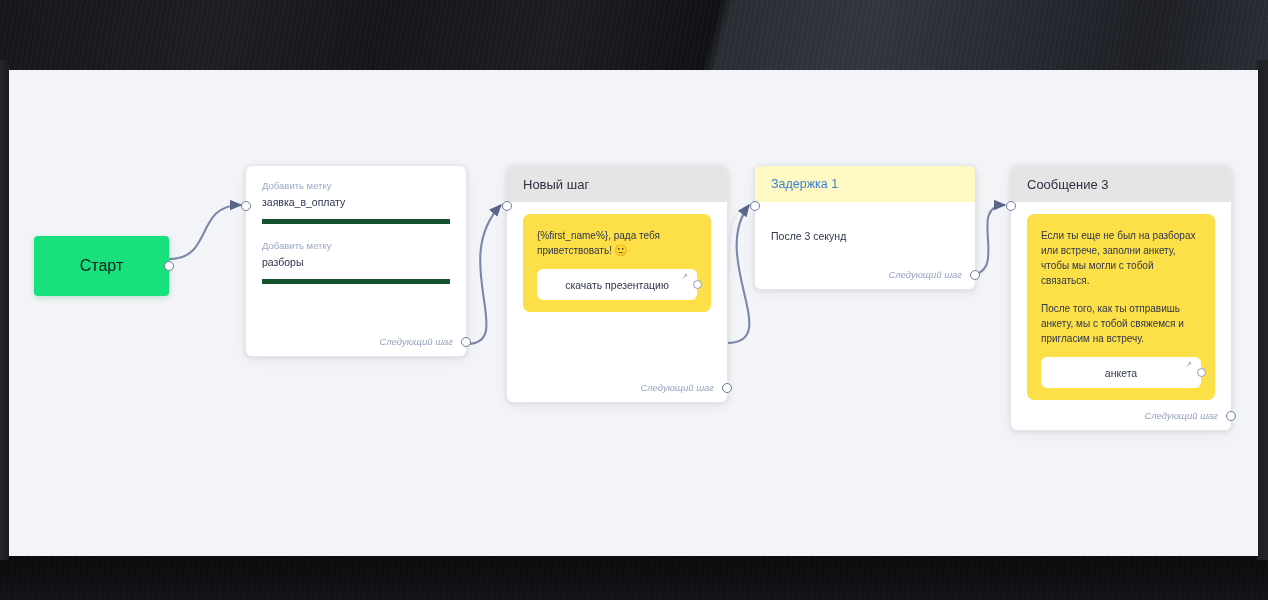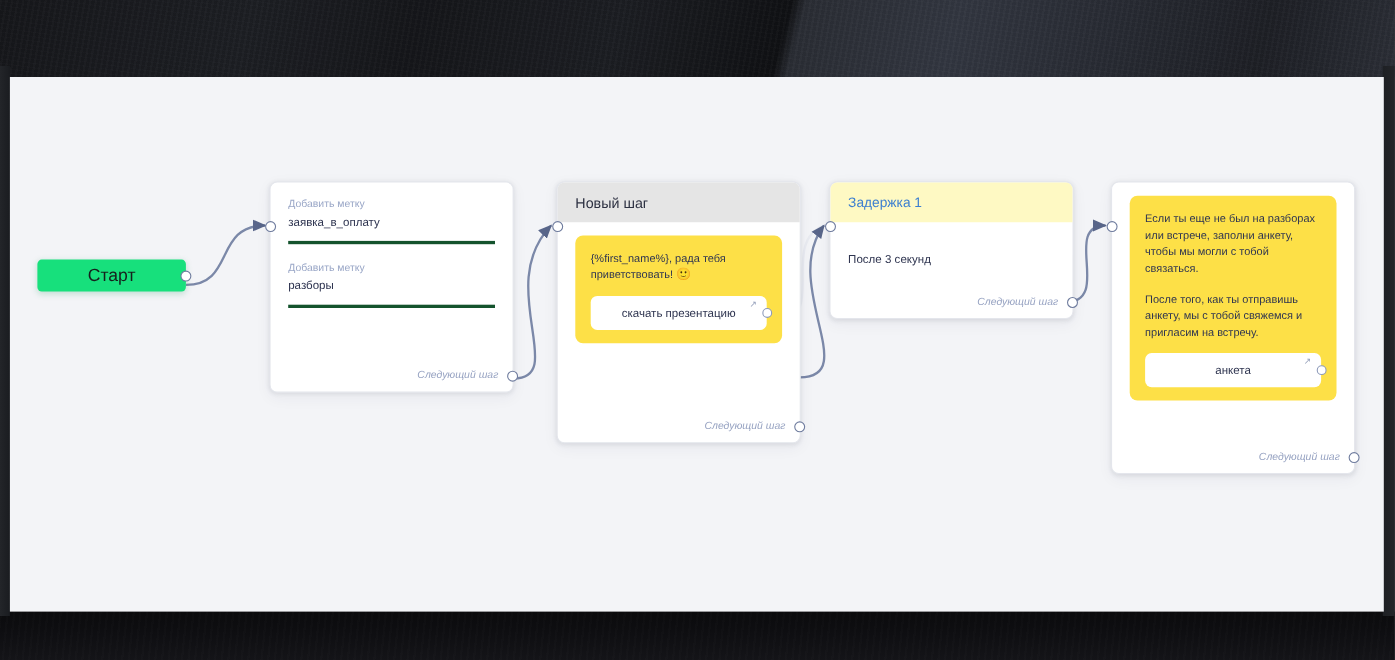--- a/index.html
+++ b/index.html
@@ -112,21 +112,21 @@
   .tag-row { margin-bottom: 6px; }
   .tag-hint {
     font-size: 9.5px;
     color: #9aa7c7;
     margin-bottom: 5px;
   }
   .tag-value {
     font-size: 10.5px;
     color: #2e3450;
     padding-bottom: 11px;
-    border-bottom: 3px solid #14532d;
+    border-bottom: 5px solid #14532d;
   }
 
   
   .bubble {
     background: #fde047;
     border-radius: 7px;
     padding: 14px 14px 12px 14px;
   }
   .bubble-text {
     font-size: 10px;
@@ -212,21 +212,21 @@
 
     <path d="M 458 274 C 508 274 440 189 492 135" fill="none" stroke="#7b88a8" stroke-width="2.1" marker-end="url(#arw)"></path>
 
     <path d="M 700 219 C 742 219 700 150 740 135" fill="none" stroke="#e9ebf1" stroke-width="2.1"></path>
 
     <path d="M 718 273 C 775 273 700 188 740 135" fill="none" stroke="#7b88a8" stroke-width="2.1" marker-end="url(#arw)"></path>
 
     <path d="M 959 205 C 1003 205 956 135 996 135" fill="none" stroke="#7b88a8" stroke-width="2.1" marker-end="url(#arw)"></path>
   </svg>
 
-  <div class="node-start" style="left:25px; top:166px; width:135px; height:29px;">
+  <div class="node-start" style="left:25px; top:166px; width:135px; height:60px;">
     <span>Старт</span>
     <span class="port" style="right:-5px; top:50%; margin-top:-5px;"></span>
   </div>
 
   <div class="node" style="left:236px; top:95px; width:222px; height:192px;">
     <span class="port port-in" style="top:35px;"></span>
 
     <div class="node-body">
       <div class="tag-row">
         <div class="tag-hint">Добавить метку</div>
@@ -274,20 +274,23 @@
 
     <div class="node-body" style="padding-top:12px;">
       <div class="delay-text">После 3 секунд</div>
     </div>
 
     <div class="next-step">Следующий шаг</div>
     <span class="port" style="right:-5px; bottom:9px;"></span>
   </div>
 
   <div class="node" style="left:1001px; top:95px; width:222px; height:266px;">
+    <div class="node-header header-plain">
+      <span>Сообщение 3</span>
+    </div>
     <span class="port port-in" style="top:35px;"></span>
 
     <div class="node-body" style="padding-top:12px;">
       <div class="bubble">
         <div class="bubble-text">Если ты еще не был на разборах или встрече, заполни анкету, чтобы мы могли с тобой связаться.</div>
         <div class="bubble-text">После того, как ты отправишь анкету, мы с тобой свяжемся и пригласим на встречу.</div>
         <div class="bubble-btn">
           <span>анкета</span>
           <span class="btn-arrow">↗</span>
           <span class="btn-port"></span>

